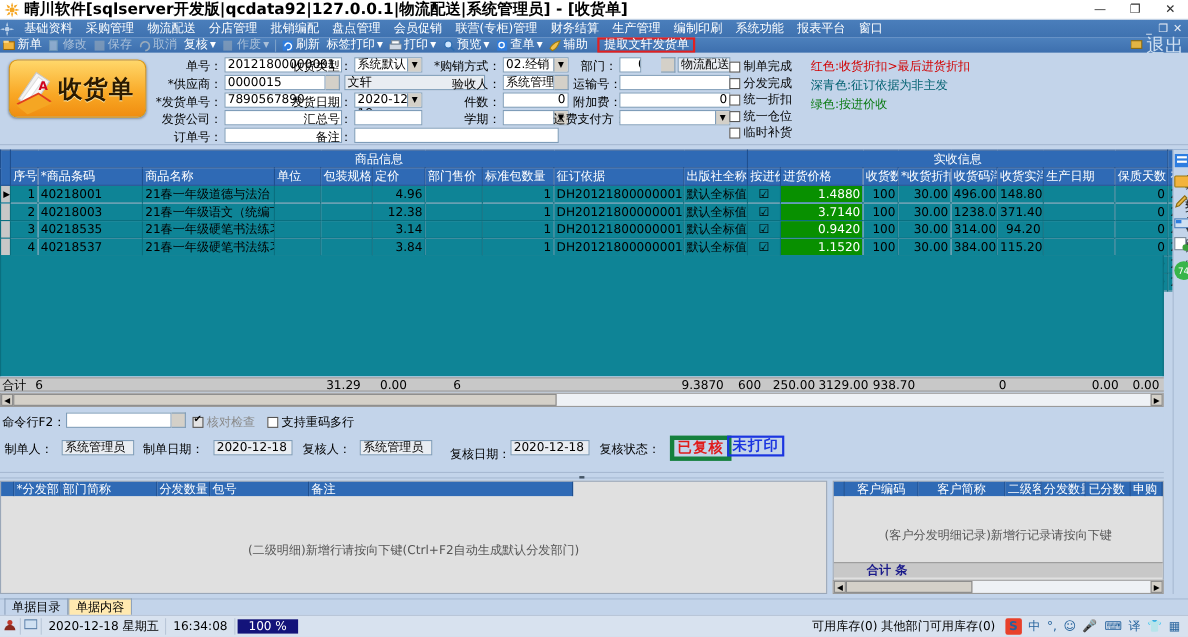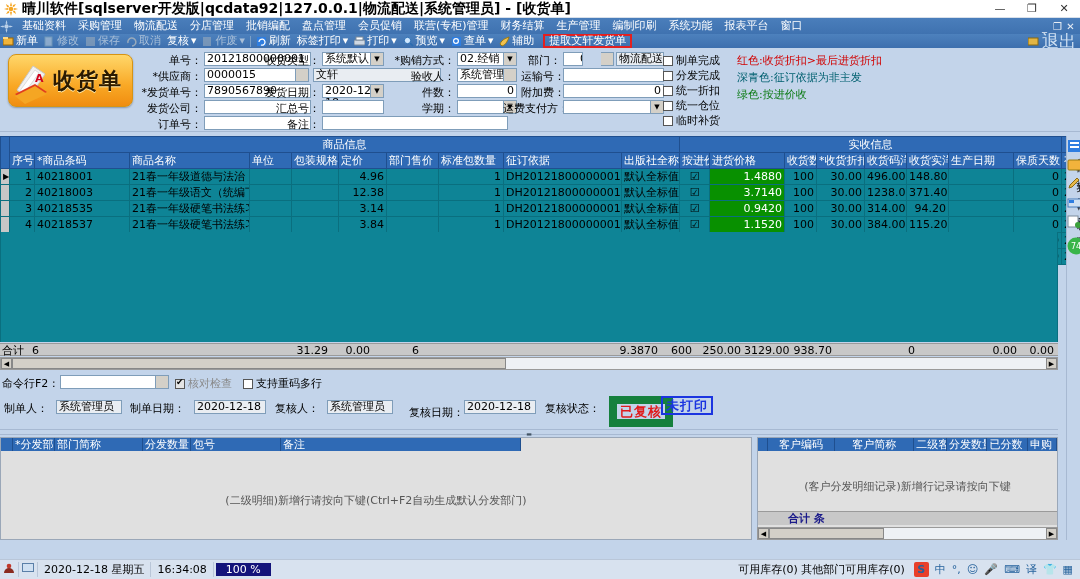--- a/index.html
+++ b/index.html
@@ -152,21 +152,21 @@
   }
   .hscroll .thumb { background: #d4d0c8; border: 1px solid #888; height: 11px; }
 
   
   .cmdarea { position: absolute; background: #c3d4ea; }
 
   .stamp {
     position: absolute; font-size: 13px; font-weight: bold; letter-spacing: 1px;
     padding: 0 3px; line-height: 15px;
   }
-  .stamp.red { color: #e01b1b; border: 8px solid #15803d; }
+  .stamp.red { color: #e01b1b; border: 4px solid #15803d; }
   .stamp.blue { color: #1b35e0; border: 2px solid #1b35e0; }
 
   .splitter {
     position: absolute; height: 6px; background: #c3d4ea; border-top: 1px solid #a7b9d2;
     border-bottom: 1px solid #a7b9d2; text-align: center; font-size: 6px; color: #456;
   }
 
   
   .bgrid { position: absolute; background: #e0e0e0; border: 1px solid #9aa7b8; }
   .bgrid .hdr { display: flex; height: 13px; }
@@ -819,20 +819,24 @@
     </div>
     <div class="vtab">数据跟踪</div>
     <div class="vicon" style="margin-top:6px">
       <svg width="18" height="18" viewBox="0 0 18 18">
           <circle cx="9" cy="9" r="8.5" fill="#39b54a"></circle>
           <text x="9" y="12" font-size="8" fill="#fff" text-anchor="middle">74</text>
         </svg>
     </div>
   </div>
 
+  <div class="pagetabs">
+    <div class="ptab">单据目录</div>
+    <div class="ptab active">单据内容</div>
+  </div>
 
   <div class="statusbar">
     <div class="sb-cell" style="padding:0 3px">
       <svg width="12" height="12" viewBox="0 0 12 12">
           <circle cx="6" cy="4" r="2.3" fill="#c0392b"></circle>
           <path d="M1 11a5 5 0 0 1 10 0z" fill="#8a2b20"></path>
         </svg>
     </div>
     <div class="sb-cell" style="padding:0 3px">
       <svg width="12" height="12" viewBox="0 0 12 12">

